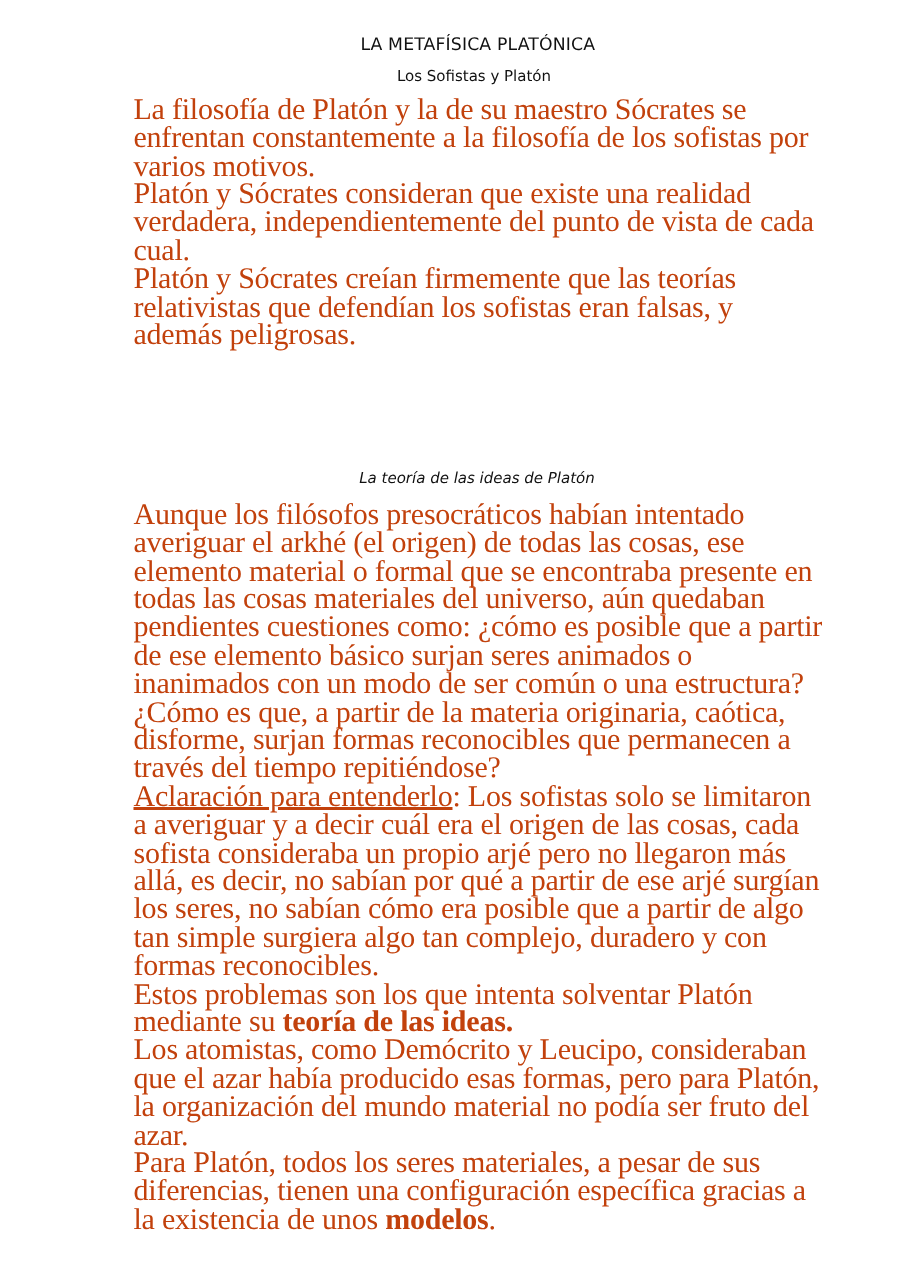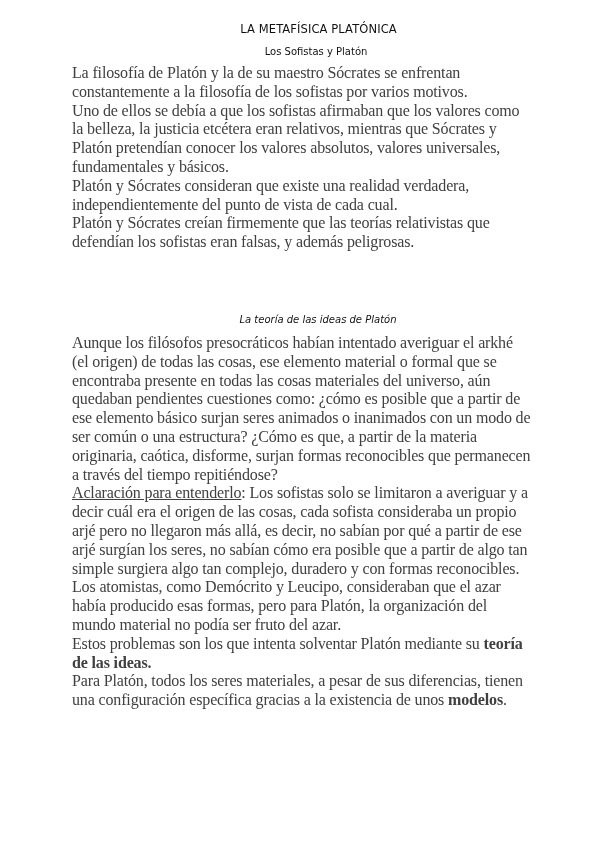--- a/index.html
+++ b/index.html
@@ -12,47 +12,46 @@
     letter-spacing:0.1px;
   }
   .subtitle {
     position:absolute; left:0; width:600px; text-align:center;
     padding-left:32px; box-sizing:border-box;
     font-family:"DejaVu Sans", sans-serif; font-size:10px; color:#111;
   }
   .sub1 { top:46px; }
   .sub2 { top:314px; padding-left:36px;font-style:italic; }
   .block {
-    position:absolute; left:72px; width:460px;
-    font-family:"Liberation Serif", serif; font-size:16px; line-height:18.8px; color:#404040;
+    position:absolute; left:89px; width:460px;
+    font-family:"Liberation Serif", serif; font-size:20px; line-height:18.8px; color:#c2410c;
     letter-spacing:-0.15px;
   }
   .b1 { top:64px; }
   .b2 { top:334px; }
   .block p { margin:0; }
   .u { text-decoration:underline; }
   .bold { font-weight:bold; }
 </style>
 </head>
 <body>
 
 <div class="page">
   <div class="title">LA METAFÍSICA PLATÓNICA</div>
 
   <div class="subtitle sub1">Los Sofistas y Platón</div>
 
   <div class="block b1">
     <p>La filosofía de Platón y la de su maestro Sócrates se enfrentan constantemente a la filosofía de los sofistas por varios motivos.</p>
-    <p>Uno de ellos se debía a que los sofistas afirmaban que los valores como la belleza, la justicia etcétera eran relativos, mientras que Sócrates y Platón pretendían conocer los valores absolutos, valores universales, fundamentales y básicos.</p>
     <p>Platón y Sócrates consideran que existe una realidad verdadera, independientemente del punto de vista de cada cual.</p>
     <p>Platón y Sócrates creían firmemente que las teorías relativistas que defendían los sofistas eran falsas, y además peligrosas.</p>
   </div>
 
   <div class="subtitle sub2">La teoría de las ideas de Platón</div>
 
   <div class="block b2">
     <p>Aunque los filósofos presocráticos habían intentado averiguar el arkhé (el origen) de todas las cosas, ese elemento material o formal que se encontraba presente en todas las cosas materiales del universo, aún quedaban pendientes cuestiones como: ¿cómo es posible que a partir de ese elemento básico surjan seres animados o inanimados con un modo de ser común o una estructura? ¿Cómo es que, a partir de la materia originaria, caótica, disforme, surjan formas reconocibles que permanecen a través del tiempo repitiéndose?</p>
     <p><span class="u">Aclaración para entenderlo</span><span>: Los sofistas solo se limitaron a averiguar y a decir cuál era el origen de las cosas, cada sofista consideraba un propio arjé pero no llegaron más allá, es decir, no sabían por qué a partir de ese arjé surgían los seres, no sabían cómo era posible que a partir de algo tan simple surgiera algo tan complejo, duradero y con formas reconocibles.</span></p>
+    <p><span>Estos problemas son los que intenta solventar Platón mediante su </span><span class="bold">teoría de las ideas.</span></p>
     <p>Los atomistas, como Demócrito y Leucipo, consideraban que el azar había producido esas formas, pero para Platón, la organización del mundo material no podía ser fruto del azar.</p>
-    <p><span>Estos problemas son los que intenta solventar Platón mediante su </span><span class="bold">teoría de las ideas.</span></p>
     <p><span>Para Platón, todos los seres materiales, a pesar de sus diferencias, tienen una configuración específica gracias a la existencia de unos </span><span class="bold">modelos</span><span>.</span></p>
   </div>
 </div>
 
 </body></html>

